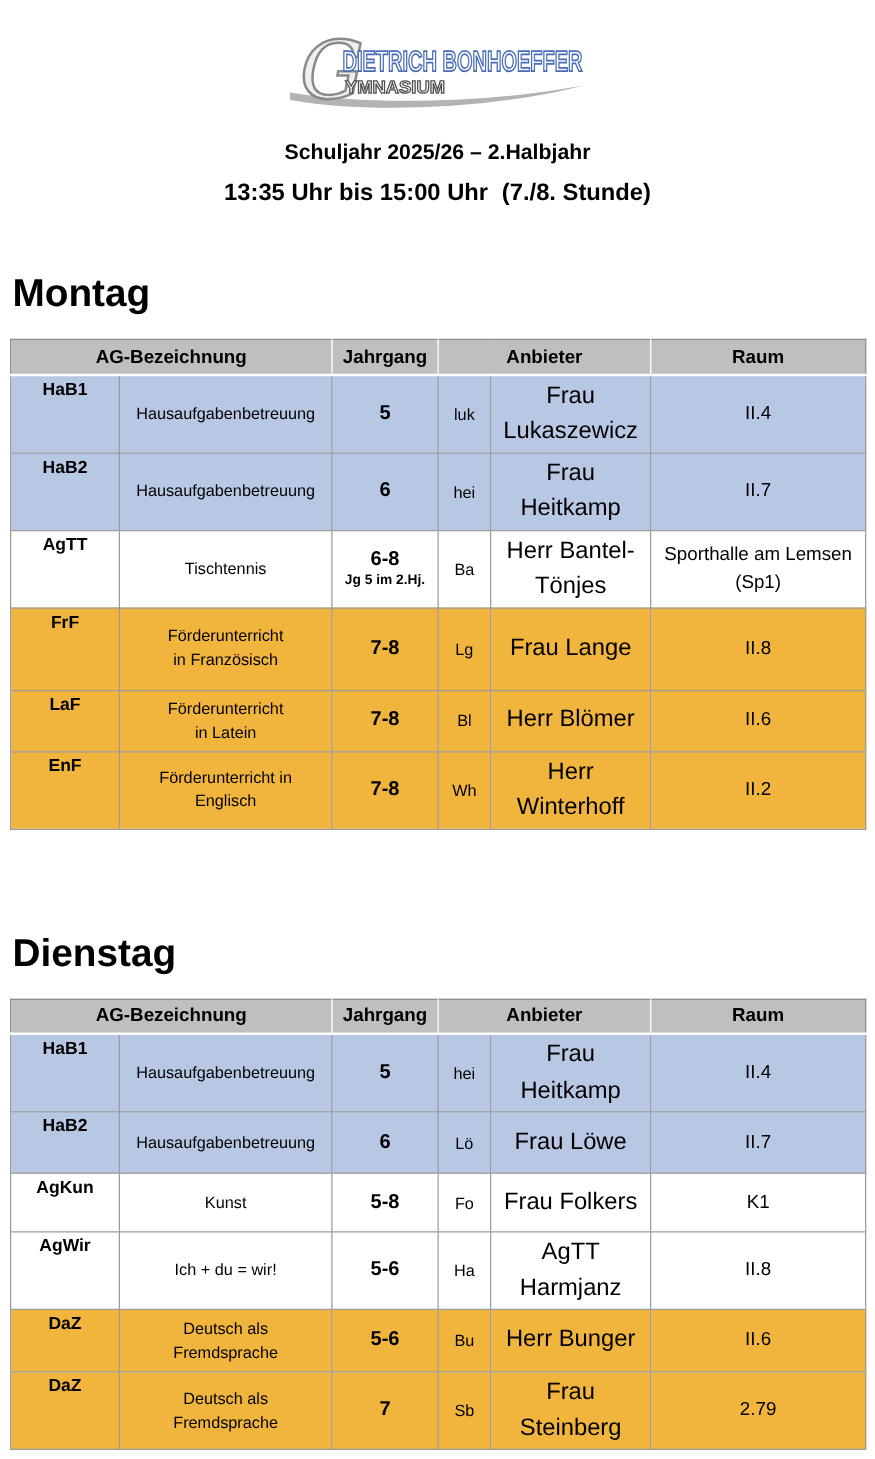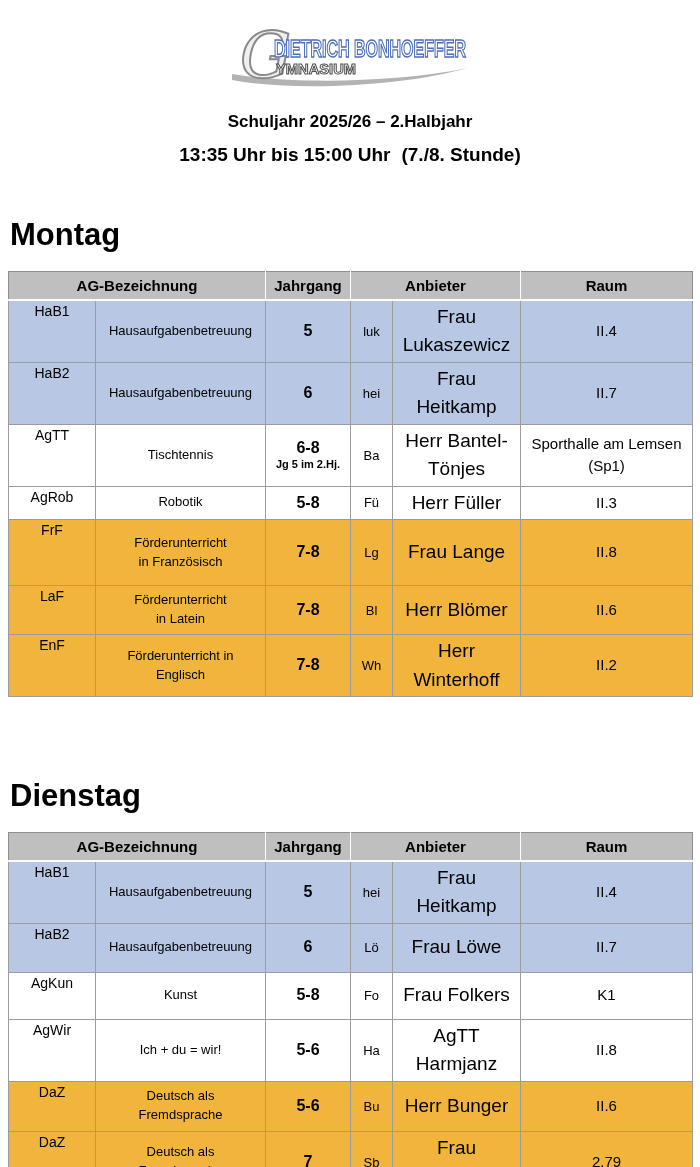--- a/index.html
+++ b/index.html
@@ -39,21 +39,21 @@
   .schedule thead th{
     background:var(--header-gray,#bfbfbf);
     font-size:15px;font-weight:bold;
     border-color:#fff;border-top-color:#8e8e8e;border-bottom-width:2px;
   }
   .schedule thead th:first-child{border-left-color:#8e8e8e;}
   .schedule thead th:last-child{border-right-color:#8e8e8e;}
   .row-blue td{background:var(--row-blue,#b8c7e4);}
   .row-white td{background:var(--row-white,#ffffff);}
   .row-orange td{background:var(--row-orange,#f1b53d);}
-  .cell-code{font-weight:normal;font-size:14px;vertical-align:top;padding-top:9px;}
+  .cell-code{font-weight:bold;font-size:14px;vertical-align:top;padding-top:9px;}
   .cell-desc{font-size:13px;vertical-align:middle;white-space:pre-line;line-height:1.45;}
   .cell-jahrgang{vertical-align:middle;}
   .jg-main{font-weight:bold;font-size:16px;line-height:1.15;}
   .jg-note{font-weight:bold;font-size:11px;line-height:1.2;}
   .cell-abbr{font-size:13px;vertical-align:middle;}
   .cell-name{font-size:19px;vertical-align:middle;white-space:pre-line;line-height:1.5;}
   .cell-raum{font-size:15px;vertical-align:middle;white-space:pre-line;line-height:1.5;}
 </style>
 </head>
 <body>
@@ -119,30 +119,20 @@
             <td class="cell-jahrgang">
               <div class="jg-main">6-8</div>
               <div class="jg-note">Jg 5 im 2.Hj.</div>
             </td>
             <td class="cell-abbr">Ba</td>
             <td class="cell-name">Herr Bantel-
 Tönjes</td>
             <td class="cell-raum">Sporthalle am Lemsen
 (Sp1)</td>
           </tr>
-          <tr class="row-white" style="height: 30px;">
-            <td class="cell-code">AgRob</td>
-            <td class="cell-desc">Robotik</td>
-            <td class="cell-jahrgang">
-              <div class="jg-main">5-8</div>
-            </td>
-            <td class="cell-abbr">Fü</td>
-            <td class="cell-name">Herr Füller</td>
-            <td class="cell-raum">II.3</td>
-          </tr>
           <tr class="row-orange" style="height: 66px;">
             <td class="cell-code">FrF</td>
             <td class="cell-desc">Förderunterricht
 in Französisch</td>
             <td class="cell-jahrgang">
               <div class="jg-main">7-8</div>
             </td>
             <td class="cell-abbr">Lg</td>
             <td class="cell-name">Frau Lange</td>
             <td class="cell-raum">II.8</td>

